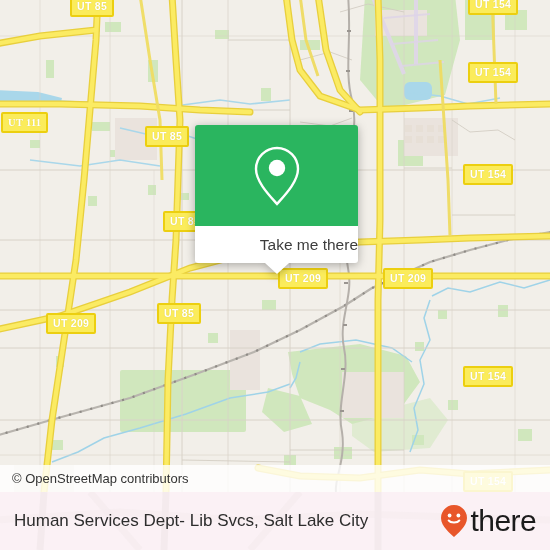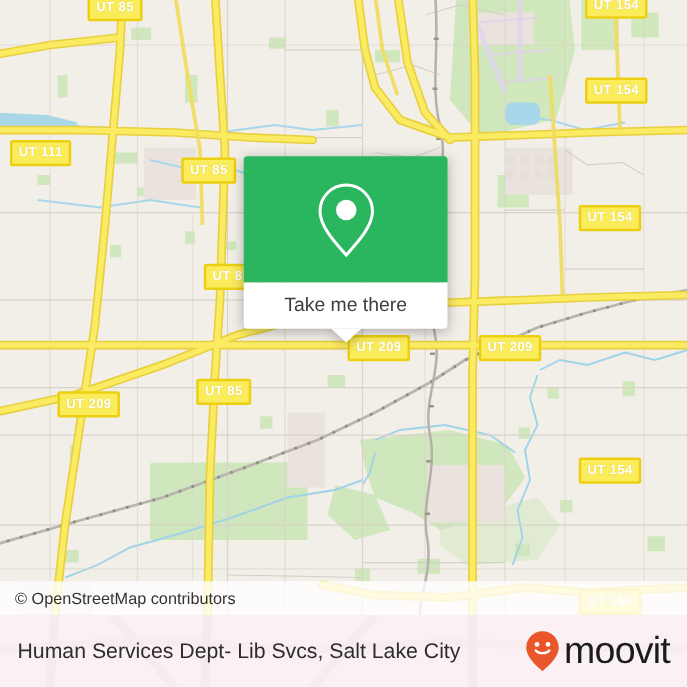--- a/index.html
+++ b/index.html
@@ -75,21 +75,21 @@
     display: flex;
     align-items: center;
     justify-content: center;
   }
   #popup-foot {
     background: #ffffff;
     height: 37px;
     border-radius: 0 0 3px 3px;
     display: flex;
     align-items: center;
-    justify-content: center;
+    justify-content: flex-end;
     position: relative;
   }
   #popup-foot-label {
     font-size: 15.5px;
     color: #3d3d3d;
   }
   #popup-tail {
     position: absolute;
     left: 50%;
     transform: translateX(-50%);
@@ -334,21 +334,21 @@
         <path d="M140 -5 L150 60 L160 120 L162 180"></path>
         <path d="M440 60 L444 120 L448 180 L450 236"></path>
         <path d="M300 -5 L306 40 L318 76"></path>
         <path d="M492 -5 L494 50 L496 104"></path>
       </g>
     </svg>
 
     <div class="shield" style="left:70px;  top:-4px;">UT 85</div>
     <div class="shield" style="left:468px; top:-6px;">UT 154</div>
     <div class="shield" style="left:468px; top:62px;">UT 154</div>
-    <div class="shield" style="left:8px;   top:112px;">UT 111</div>
+    <div class="shield" style="left:1px;   top:112px;font-family:Liberation Serif, serif;">UT 111</div>
     <div class="shield" style="left:145px; top:126px;">UT 85</div>
     <div class="shield" style="left:463px; top:164px;">UT 154</div>
     <div class="shield" style="left:163px; top:211px;">UT 85</div>
     <div class="shield" style="left:278px; top:268px;">UT 209</div>
     <div class="shield" style="left:383px; top:268px;">UT 209</div>
     <div class="shield" style="left:46px;  top:313px;">UT 209</div>
     <div class="shield" style="left:157px; top:303px;">UT 85</div>
     <div class="shield" style="left:463px; top:366px;">UT 154</div>
     <div class="shield" style="left:463px; top:471px;">UT 154</div>
 
@@ -383,17 +383,17 @@
 
     <div id="footer-title">Human Services Dept- Lib Svcs, Salt Lake City</div>
 
     <div id="brand">
       <svg width="30" height="34" viewBox="0 0 30 34" style="margin-right:2px;">
         <path d="M15 1 C7.8 1 2 6.8 2 14 C2 22.5 12 30 15 33 C18 30 28 22.5 28 14 C28 6.8 22.2 1 15 1 Z" fill="#e8562a"></path>
         <circle cx="10.6" cy="11.5" r="1.9" fill="#ffffff"></circle>
         <circle cx="19.4" cy="11.5" r="1.9" fill="#ffffff"></circle>
         <path d="M9.6 16.4 C11.6 19.2 18.4 19.2 20.4 16.4" fill="none" stroke="#ffffff" stroke-width="1.9" stroke-linecap="round"></path>
       </svg>
-      <span id="brand-word">moovit</span>
+      <span id="brand-word">there</span>
     </div>
   </div>
 
 </div>
 
 </body></html>

